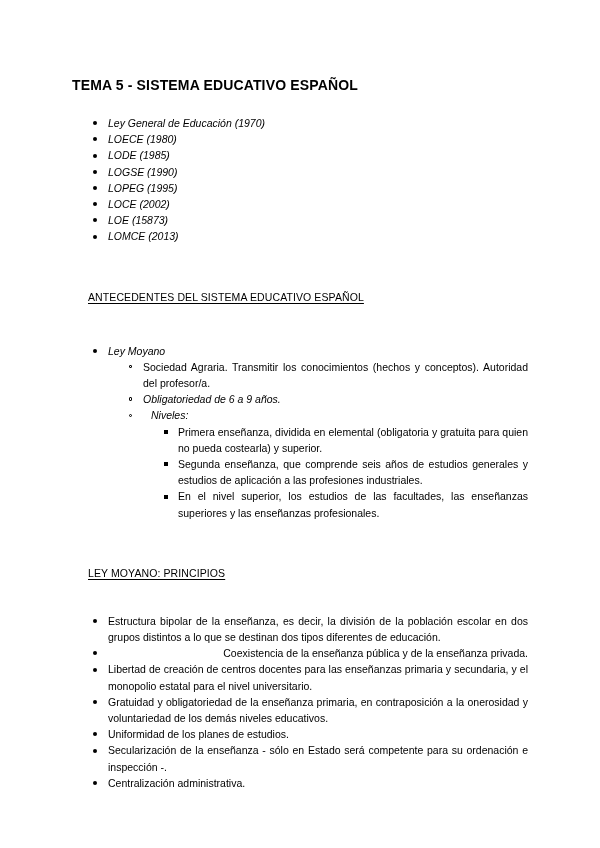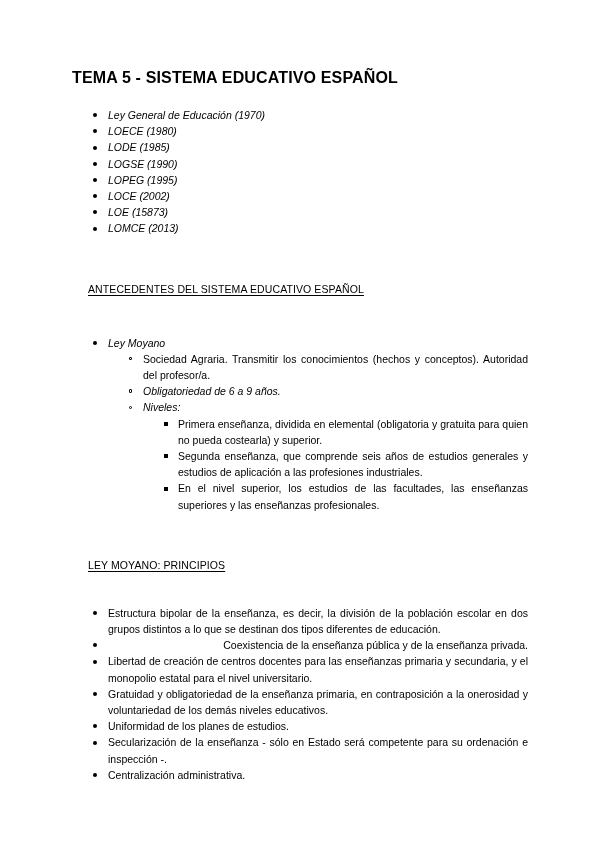--- a/index.html
+++ b/index.html
@@ -23,25 +23,25 @@
   }
   .content {
     position: absolute;
     left: 72px;
     top: 62px;
     width: 456px;
   }
 
   
   .doc-title {
-    font-size: 16px;
+    font-size: 14px;
     font-weight: bold;
     letter-spacing: 0.15px;
     line-height: 15px;
-    margin: 8px 0 22px 0;
+    margin: 16px 0 22px 0;
   }
   .section-heading {
     font-size: 10.5px;
     font-weight: normal;
     text-decoration: underline;
     text-underline-offset: 2px;
     line-height: 15px;
     margin: 16px;
     letter-spacing: 0.1px;
   }
@@ -188,21 +188,21 @@
       </li>
       <li>
         <span class="bullet"></span>
       </li>
       <li class="left">
         <span class="bullet"></span>
         <span class="txt" style="text-align:left;">Obligatoriedad de 6 a 9 años.</span>
       </li>
       <li class="left">
         <span class="bullet"></span>
-        <span class="txt" style="text-align:left;">Niveles:</span>
+        <span class="txt" style="text-align:left;margin-left:8px;">Niveles:</span>
       </li>
     </ul>
 
     <ul class="lvl3 just">
       <li>
         <span class="bullet"></span>
         <span class="txt">Primera enseñanza, dividida en elemental (obligatoria y gratuita para quien no pueda costearla) y superior.</span>
       </li>
       <li>
         <span class="bullet"></span>

